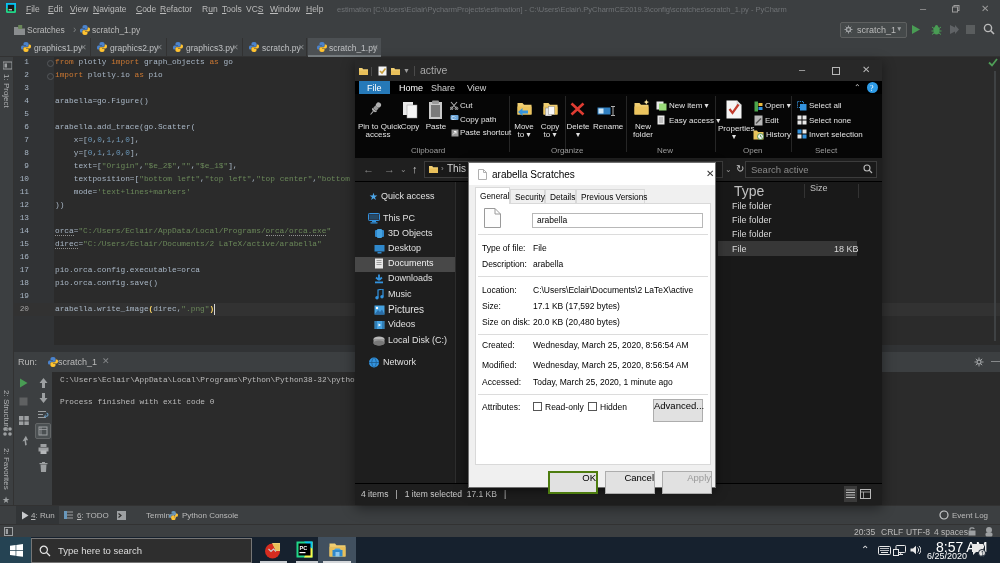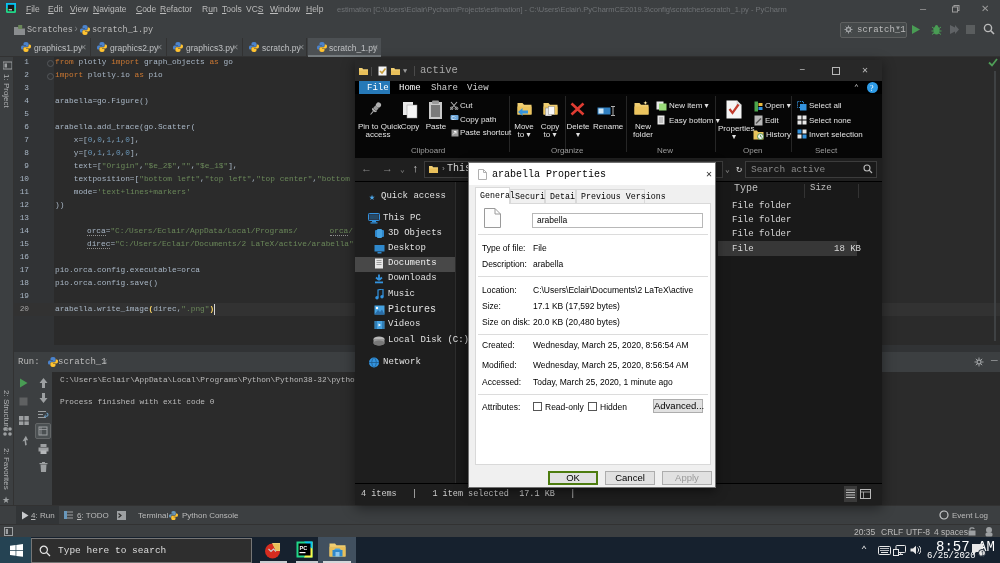--- a/index.html
+++ b/index.html
@@ -1,37 +1,37 @@
 <!DOCTYPE html>
 <html><head><meta charset="utf-8">
 <style>
 html,body{margin:0;padding:0;background:#2b2b2b;}
 #root{position:relative;width:1000px;height:563px;overflow:hidden;font-family:"Liberation Sans",sans-serif;-webkit-font-smoothing:antialiased;}
 .a{position:absolute;}
-.t{position:absolute;white-space:pre;font-family:Liberation Mono, monospace;}
+.t{position:absolute;white-space:pre;}
 
 #menubar{left:0;top:0;width:1000px;height:22px;background:#3c3f41;}
 .menu{position:absolute;top:4px;font-size:8.5px;color:#bbbbbb;}
 #wintitle{position:absolute;top:5px;left:337px;font-size:7.5px;color:#6f7275;}
 #crumbbar{left:0;top:22px;width:1000px;height:16px;background:#3c3f41;}
 #tabbar{left:0;top:38px;width:1000px;height:19px;background:#3c3f41;border-bottom:1px solid #323232;box-sizing:border-box;}
 .tab{position:absolute;top:0;height:19px;}
 .tabsep{position:absolute;top:0;width:1px;height:19px;background:#323232;}
 .tabtxt{position:absolute;top:5px;font-size:8.5px;color:#bfc1c3;}
 .tabx{position:absolute;top:5px;font-size:8px;color:#848789;}
 #leftstrip{left:0;top:57px;width:14px;height:467px;background:#3c3f41;border-right:1px solid #323232;box-sizing:border-box;}
 .vtext{position:absolute;writing-mode:vertical-rl;font-size:8px;color:#aeb0b2;left:2px;}
 
 #editor{left:14px;top:57px;width:986px;height:288px;background:#2b2b2b;}
 #gutter{position:absolute;left:0;top:0;width:40px;height:288px;background:#313335;}
 pre.code{position:absolute;margin:0;font-family:"Liberation Mono",monospace;font-size:7.8px;line-height:13px;color:#a9b7c6;}
 .k{color:#cc7832;}
 .s{color:#6a8759;}
 .n{color:#6897bb;}
-.ul{border-bottom:1px dotted #909090;margin-left:32px;}
+.ul{border-bottom:1px dotted #909090;}
 #caretline{left:0;top:303px;width:986px;height:13px;background:#323232;}
 
 #splitter{left:14px;top:345px;width:986px;height:7px;background:#313335;}
 #runhdr{left:14px;top:352px;width:986px;height:20px;background:#3c3f41;}
 #runbody{left:14px;top:372px;width:986px;height:133px;background:#3c3f41;}
 #console{position:absolute;left:38px;top:0;width:948px;height:133px;background:#2b2b2b;}
 .conline{position:absolute;left:46px;font-family:"Liberation Mono",monospace;font-size:7.8px;color:#bbbbbb;white-space:pre;}
 
 #toolrow{left:0;top:505px;width:1000px;height:19px;background:#3c3f41;border-top:1px solid #323232;box-sizing:border-box;}
 .btool{position:absolute;top:5px;font-size:8px;color:#bbbbbb;}
@@ -42,21 +42,21 @@
 
 #dialog{left:468px;top:162px;width:248px;height:326px;background:#f0f0f0;border:1px solid #707070;box-sizing:border-box;box-shadow:0 3px 10px rgba(0,0,0,0.5);}
 
 #taskbar{left:0;top:537px;width:1000px;height:26px;background:#16212e;}
 .rdiv{top:36px;width:1px;height:56px;background:#262626;}
 .rlbl{position:absolute;font-size:8px;color:#e2e2e2;text-align:center;white-space:nowrap;}
 .rsm{position:absolute;font-size:8px;color:#e2e2e2;white-space:nowrap;}
 .rgrp{position:absolute;font-size:8px;color:#9d9d9d;white-space:nowrap;}
 .dlbl{position:absolute;font-size:8.5px;color:#000;white-space:pre;}
 .dsep{position:absolute;left:9px;width:230px;height:1px;background:#dcdcdc;}
-.dbtn{position:absolute;width:50px;height:14px;background:#e1e1e1;border:1px solid #adadad;box-sizing:border-box;font-size:9.5px;color:#000;text-align:center;line-height:12px;}
+.dbtn{position:absolute;width:50px;height:23px;background:#e1e1e1;border:1px solid #adadad;box-sizing:border-box;font-size:9.5px;color:#000;text-align:right;line-height:12px;}
 </style></head>
 <body>
 <div id="root">
 <svg width="0" height="0" style="position:absolute">
 <defs>
 <symbol id="sym-pyic" viewBox="0 0 10 10">
           <path d="M5 0 C2.5 0 2.5 1.2 2.5 2.2 L2.5 3 L5 3 L5 3.6 L1.4 3.6 C0.3 3.6 0 4.8 0 5.8 C0 6.8 0.3 7.6 1.4 7.6 L2.3 7.6 L2.3 6.3 C2.3 5.4 3 4.8 3.9 4.8 L6.4 4.8 C7.2 4.8 7.6 4.2 7.6 3.4 L7.6 2.2 C7.6 1.2 7.4 0 5 0 Z" fill="#4b83cd"></path>
           <path d="M5 10 C7.5 10 7.5 8.8 7.5 7.8 L7.5 7 L5 7 L5 6.4 L8.6 6.4 C9.7 6.4 10 5.2 10 4.2 C10 3.2 9.7 2.4 8.6 2.4 L7.7 2.4 L7.7 3.7 C7.7 4.6 7 5.2 6.1 5.2 L3.6 5.2 C2.8 5.2 2.4 5.8 2.4 6.6 L2.4 7.8 C2.4 8.8 2.6 10 5 10 Z" fill="#ffc331"></path>
         </symbol>
 <symbol id="sym-fold" viewBox="0 0 9 8">
@@ -308,21 +308,21 @@
   <span class="btool" style="left:31px"><u>4</u>: Run</span>
   <svg class="a" style="left:64px;top:5px" width="9" height="9">
         <path d="M0 1 L9 1 M0 4 L9 4 M0 7 L9 7" stroke="#9da0a2" stroke-width="1.2"></path>
         <rect x="0" y="0" width="3" height="8" fill="#6897bb"></rect>
       </svg>
   <span class="btool" style="left:77px"><u>6</u>: TODO</span>
   <svg class="a" style="left:117px;top:5px" width="9" height="9">
         <rect x="0" y="0" width="9" height="9" fill="#9da0a2"></rect>
         <path d="M1.5 2.5 L4 4.5 L1.5 6.5" stroke="#2b2b2b" stroke-width="1.2" fill="none"></path>
       </svg>
-  <span class="btool" style="left:138px">Terminal</span>
+  <span class="btool" style="left:146px">Terminal</span>
   <svg class="a" style="left:169px;top:5px" width="9" height="9">
         <path d="M4.5 0 C2.5 0 2.5 1 2.5 1.8 L2.5 2.7 L4.5 2.7 L4.5 3.2 L1.3 3.2 C0.3 3.2 0 4.2 0 5 C0 5.8 0.3 6.6 1.3 6.6 L2 6.6 L2 5.5 C2 4.8 2.6 4.3 3.4 4.3 L5.6 4.3 C6.3 4.3 6.8 3.8 6.8 3 L6.8 1.8 C6.8 1 6.6 0 4.5 0 Z" fill="#6897bb"></path>
         <path d="M4.5 9 C6.5 9 6.5 8 6.5 7.2 L6.5 6.3 L4.5 6.3 L4.5 5.8 L7.7 5.8 C8.7 5.8 9 4.8 9 4 C9 3.2 8.7 2.4 7.7 2.4 L7 2.4 L7 3.5 C7 4.2 6.4 4.7 5.6 4.7 L3.4 4.7 C2.7 4.7 2.2 5.2 2.2 6 L2.2 7.2 C2.2 8 2.4 9 4.5 9 Z" fill="#ffc331"></path>
       </svg>
   <span class="btool" style="left:182px">Python Console</span>
   <svg class="a" style="left:939px;top:4px" width="10" height="10">
         <circle cx="5" cy="5" r="4" fill="none" stroke="#c8cacc" stroke-width="1.2"></circle>
       </svg>
   <span class="btool" style="left:952px">Event Log</span>
 </div>
@@ -464,21 +464,21 @@
   <span class="rlbl" style="left:274px;top:70px;width:28px">folder</span>
   <svg class="a" style="left:301px;top:41px" width="11" height="10">
         <rect x="0.5" y="0.5" width="7" height="8" fill="#e8e8e8"></rect>
         <rect x="3" y="2.5" width="7.5" height="7" fill="#9adb7a"></rect>
       </svg>
   <span class="rsm" style="left:314px;top:41px">New item ▾</span>
   <svg class="a" style="left:302px;top:55px" width="8" height="10">
         <rect x="0.5" y="0.5" width="7" height="9" fill="#e8e8e8"></rect>
         <path d="M2 3 L6 3 M2 5 L6 5 M2 7 L6 7" stroke="#777" stroke-width="0.7"></path>
       </svg>
-  <span class="rsm" style="left:314px;top:56px">Easy bottom ▾</span>
+  <span class="rsm" style="left:314px;top:56px">Easy access ▾</span>
   <span class="rgrp" style="left:302px;top:86px">New</span>
 
   <svg class="a" style="left:371px;top:40px" width="16" height="19">
         <path d="M0.5 0.5 L11 0.5 L15.5 5 L15.5 18.5 L0.5 18.5 Z" fill="#f5f5f5"></path>
         <path d="M11 0.5 L11 5 L15.5 5" fill="#ddd" stroke="#bbb" stroke-width="0.5"></path>
         <path d="M3.5 9 L6.5 13 L12.5 4.5" stroke="#c23c2e" stroke-width="2.2" fill="none"></path>
       </svg>
   <span class="rlbl" style="left:363px;top:64px;width:32px">Properties</span>
   <span class="rlbl" style="left:363px;top:72px;width:32px">▾</span>
   <svg class="a" style="left:399px;top:41px" width="9" height="11">
@@ -538,21 +538,21 @@
   <span class="t" style="left:396px;top:104px;font-size:9.5px;color:#8a8a8a">Search active</span>
   <svg class="a" style="left:508px;top:104px" width="10" height="10">
         <circle cx="4" cy="4" r="3" fill="none" stroke="#b8b8b8" stroke-width="1.1"></circle>
         <path d="M6.2 6.2 L9 9" stroke="#b8b8b8" stroke-width="1.2"></path>
       </svg>
 
   <div class="a" style="left:0;top:122px;width:527px;height:301px;background:#191919"></div>
   <div class="a" style="left:0;top:122px;width:100px;height:301px;background:#1e1e1e"></div>
   <div class="a" style="left:100px;top:122px;width:1px;height:301px;background:#2e2e2e"></div>
 
-  <span class="t" style="left:379px;top:123px;font-size:10px;color:#c0c0c0">Type</span>
+  <span class="t" style="left:379px;top:123px;font-size:14px;color:#c0c0c0">Type</span>
   <span class="t" style="left:455px;top:123px;font-size:9px;color:#c0c0c0">Size</span>
   <div class="a" style="left:449px;top:124px;width:1px;height:14px;background:#333"></div>
   <div class="a" style="left:503px;top:124px;width:1px;height:14px;background:#333"></div>
 
   <span class="t" style="left:377px;top:141px;font-size:9px;color:#d8d8d8">File folder</span>
   <span class="t" style="left:377px;top:155px;font-size:9px;color:#d8d8d8">File folder</span>
   <span class="t" style="left:377px;top:169px;font-size:9px;color:#d8d8d8">File folder</span>
   <div class="a" style="left:363px;top:181px;width:139px;height:15px;background:#373737"></div>
   <span class="t" style="left:377px;top:184px;font-size:9px;color:#d8d8d8">File</span>
   <span class="t" style="left:479px;top:184px;font-size:9px;color:#d8d8d8">18 KB</span>
@@ -625,21 +625,21 @@
         <path d="M0.5 3 L10.5 3 M3.5 3 L3.5 9.5" stroke="#b8b8b8" stroke-width="0.8"></path>
       </svg>
 </div>
 
 <div class="a" id="dialog">
   <div class="a" style="left:0;top:0;width:246px;height:22px;background:#ffffff"></div>
   <svg class="a" style="left:9px;top:6px" width="9" height="11">
         <path d="M0.5 0.5 L5.5 0.5 L8.5 3.5 L8.5 10.5 L0.5 10.5 Z" fill="#fff" stroke="#b0b0b0"></path>
         <path d="M5.5 0.5 L5.5 3.5 L8.5 3.5" fill="none" stroke="#b0b0b0"></path>
       </svg>
-  <span class="t" style="left:23px;top:6px;font-size:10px;color:#000">arabella Properties</span>
+  <span class="t" style="left:23px;top:6px;font-size:10px;color:#000">arabella Scratches</span>
   <span class="t" style="left:237px;top:5px;font-size:10px;color:#333">✕</span>
 
   <div class="a" style="left:6px;top:24px;width:35px;height:17px;background:#fff;border:1px solid #d9d9d9;border-bottom:none;box-sizing:border-box;z-index:2"></div>
   <span class="t" style="left:11px;top:28px;font-size:8.3px;color:#000;z-index:3">General</span>
   <div class="a" style="left:41px;top:26px;width:35px;height:15px;background:#f0f0f0;border:1px solid #d9d9d9;border-bottom:none;box-sizing:border-box"></div>
   <span class="t" style="left:46px;top:29px;font-size:8.3px;color:#000">Security</span>
   <div class="a" style="left:76px;top:26px;width:31px;height:15px;background:#f0f0f0;border:1px solid #d9d9d9;border-bottom:none;box-sizing:border-box"></div>
   <span class="t" style="left:81px;top:29px;font-size:8.3px;color:#000">Details</span>
   <div class="a" style="left:107px;top:26px;width:69px;height:15px;background:#f0f0f0;border:1px solid #d9d9d9;border-bottom:none;box-sizing:border-box"></div>
   <span class="t" style="left:112px;top:29px;font-size:8.3px;color:#000">Previous Versions</span>

